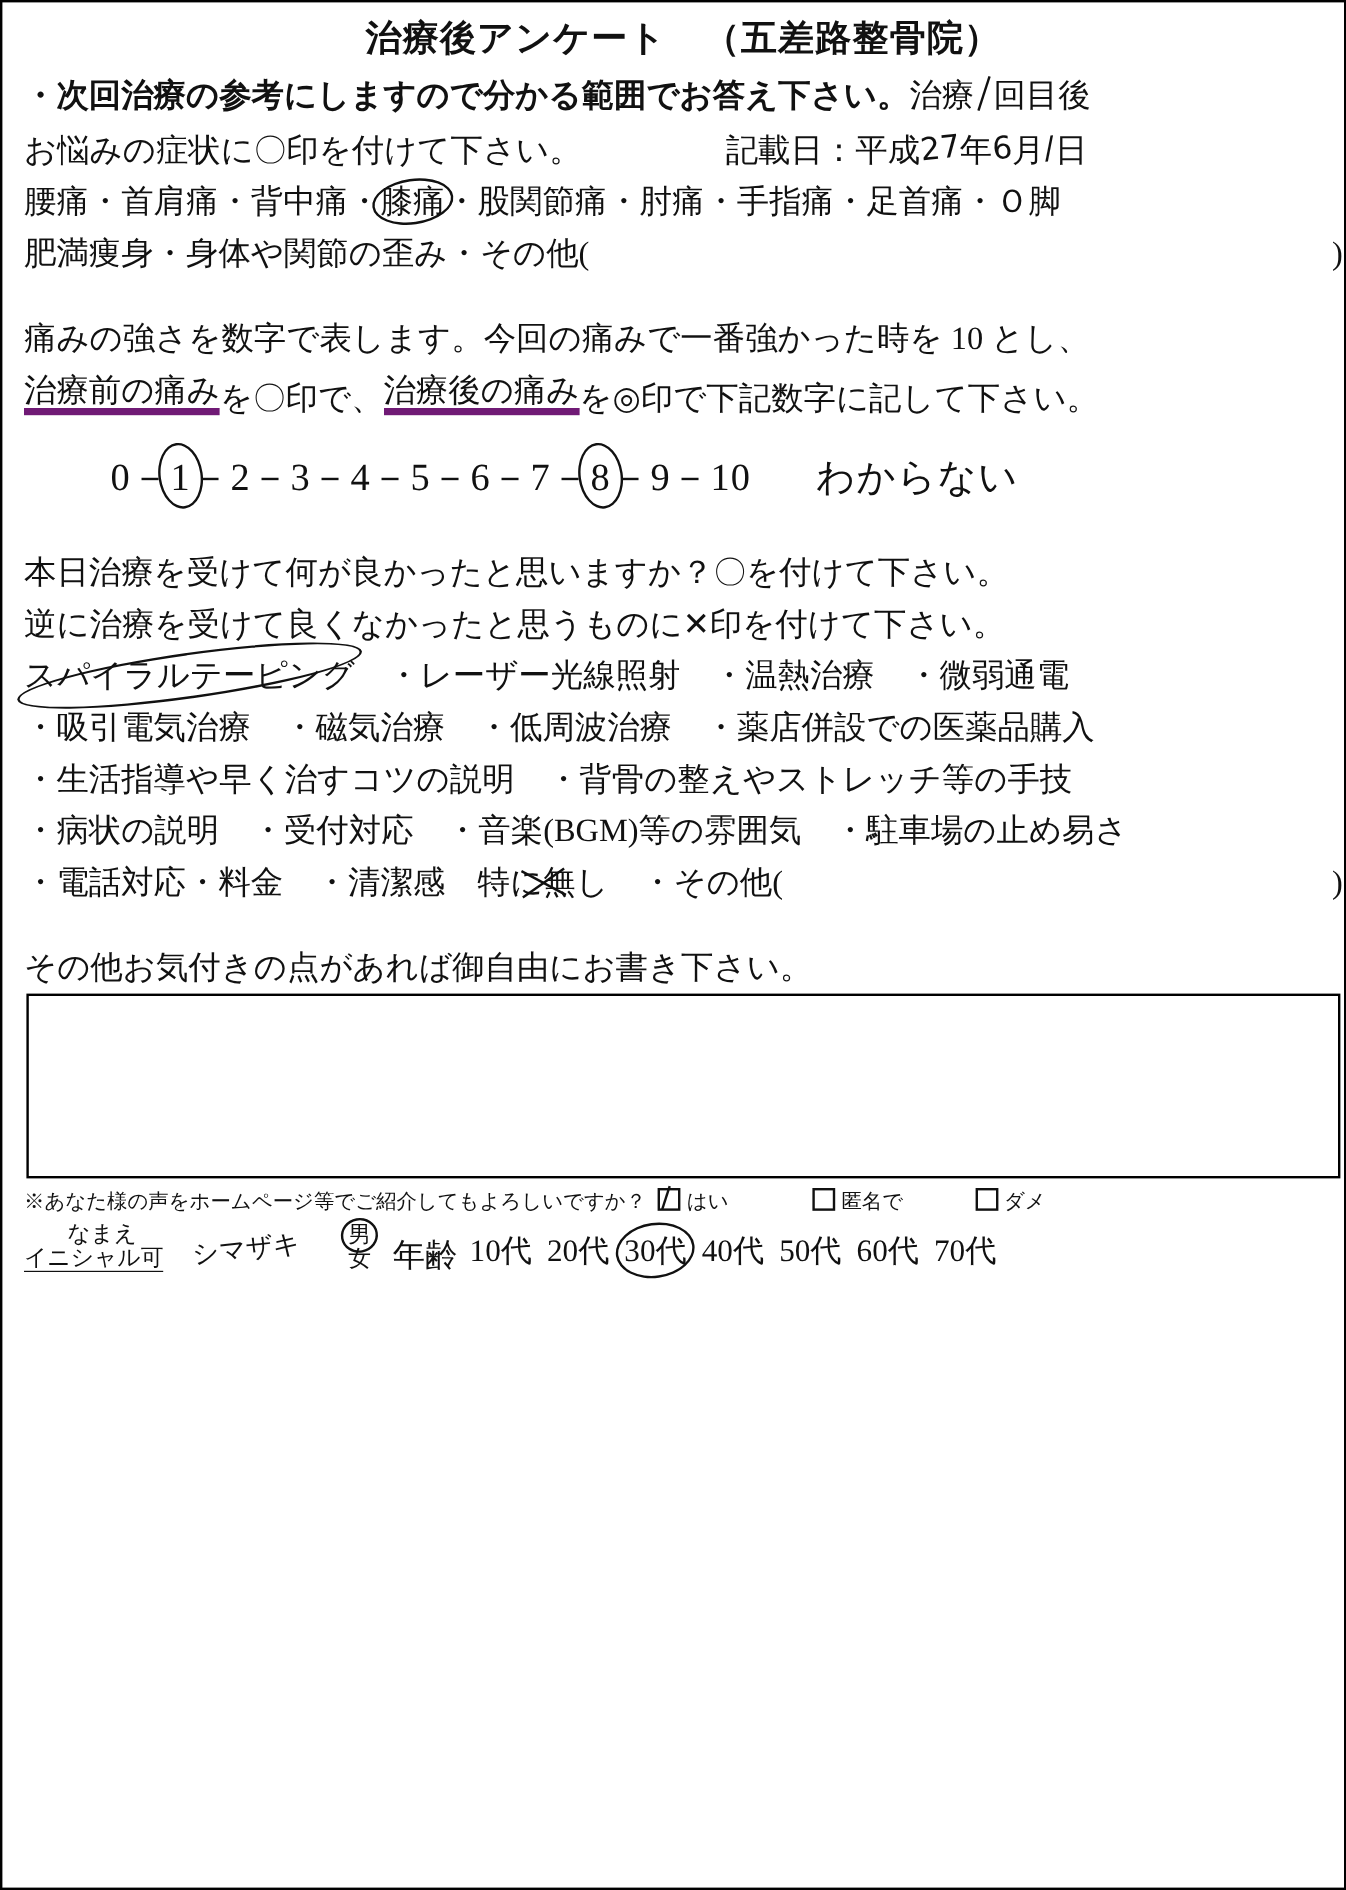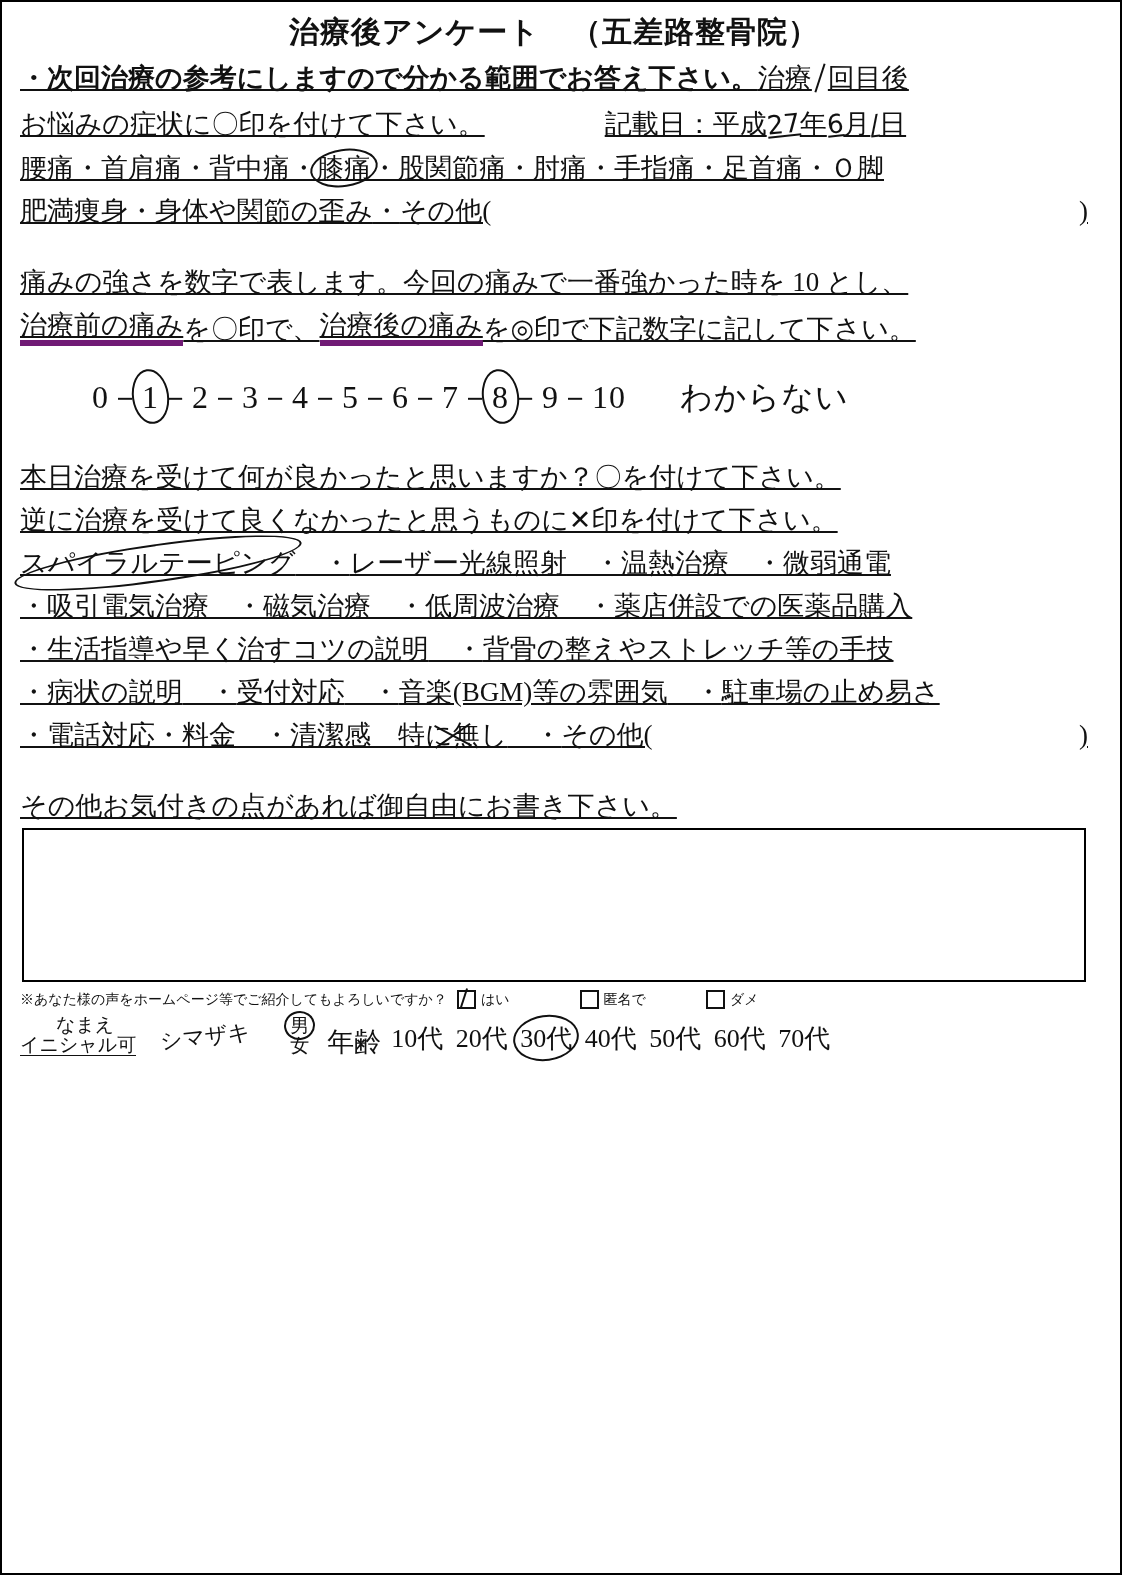--- a/index.html
+++ b/index.html
@@ -16,21 +16,21 @@
     width: 1122px;
     height: 1575px;
     box-sizing: border-box;
     background: #fff;
     overflow: hidden;
     border: 2px solid #000;
   }
   .inner {
     position: absolute;
     left: 0; top: 0; right: 0; bottom: 0;
-    padding: 6px 32px 0 18px;
+    padding: 6px 1px 0 18px;
     box-sizing: border-box;
   }
   .title {
     text-align: center;
     font-size: 30px;
     font-weight: 700;
     letter-spacing: 1px;
     margin: 4px 0 10px 0;
     white-space: nowrap;
   }
@@ -38,23 +38,22 @@
     font-size: 27px;
     line-height: 1.0;
     white-space: nowrap;
     margin: 0;
   }
   .bold {
     font-weight: 700;
   }
   .row {
     display: flex;
-    align-items: center;
-    white-space: nowrap;
-    text-decoration: underline;
+    align-items: flex-end;
+    white-space: nowrap;
   }
   .spacer-sm { height: 16px; }
   .spacer-md { height: 30px; }
   .spacer-lg { height: 44px; }
 
   
   .hand {
     font-family: "DejaVu Sans", sans-serif;
     font-size: 26px;
     color: #111;
@@ -125,25 +124,25 @@
     padding-bottom: 1px;
   }
 
   .comment-box {
     border: 2px solid #000;
     height: 150px;
     margin: 8px 2px 0 2px;
   }
 
   .footer-note {
-    font-size: 14px;
+    font-size: 17px;
     white-space: nowrap;
     margin-top: 8px;
     display: flex;
-    align-items: flex-end;
+    align-items: flex-start;
     gap: 0;
   }
   .chk {
     display: inline-block;
     width: 15px;
     height: 15px;
     border: 2px solid #111;
     margin-right: 5px;
     vertical-align: -1px;
     position: relative;

